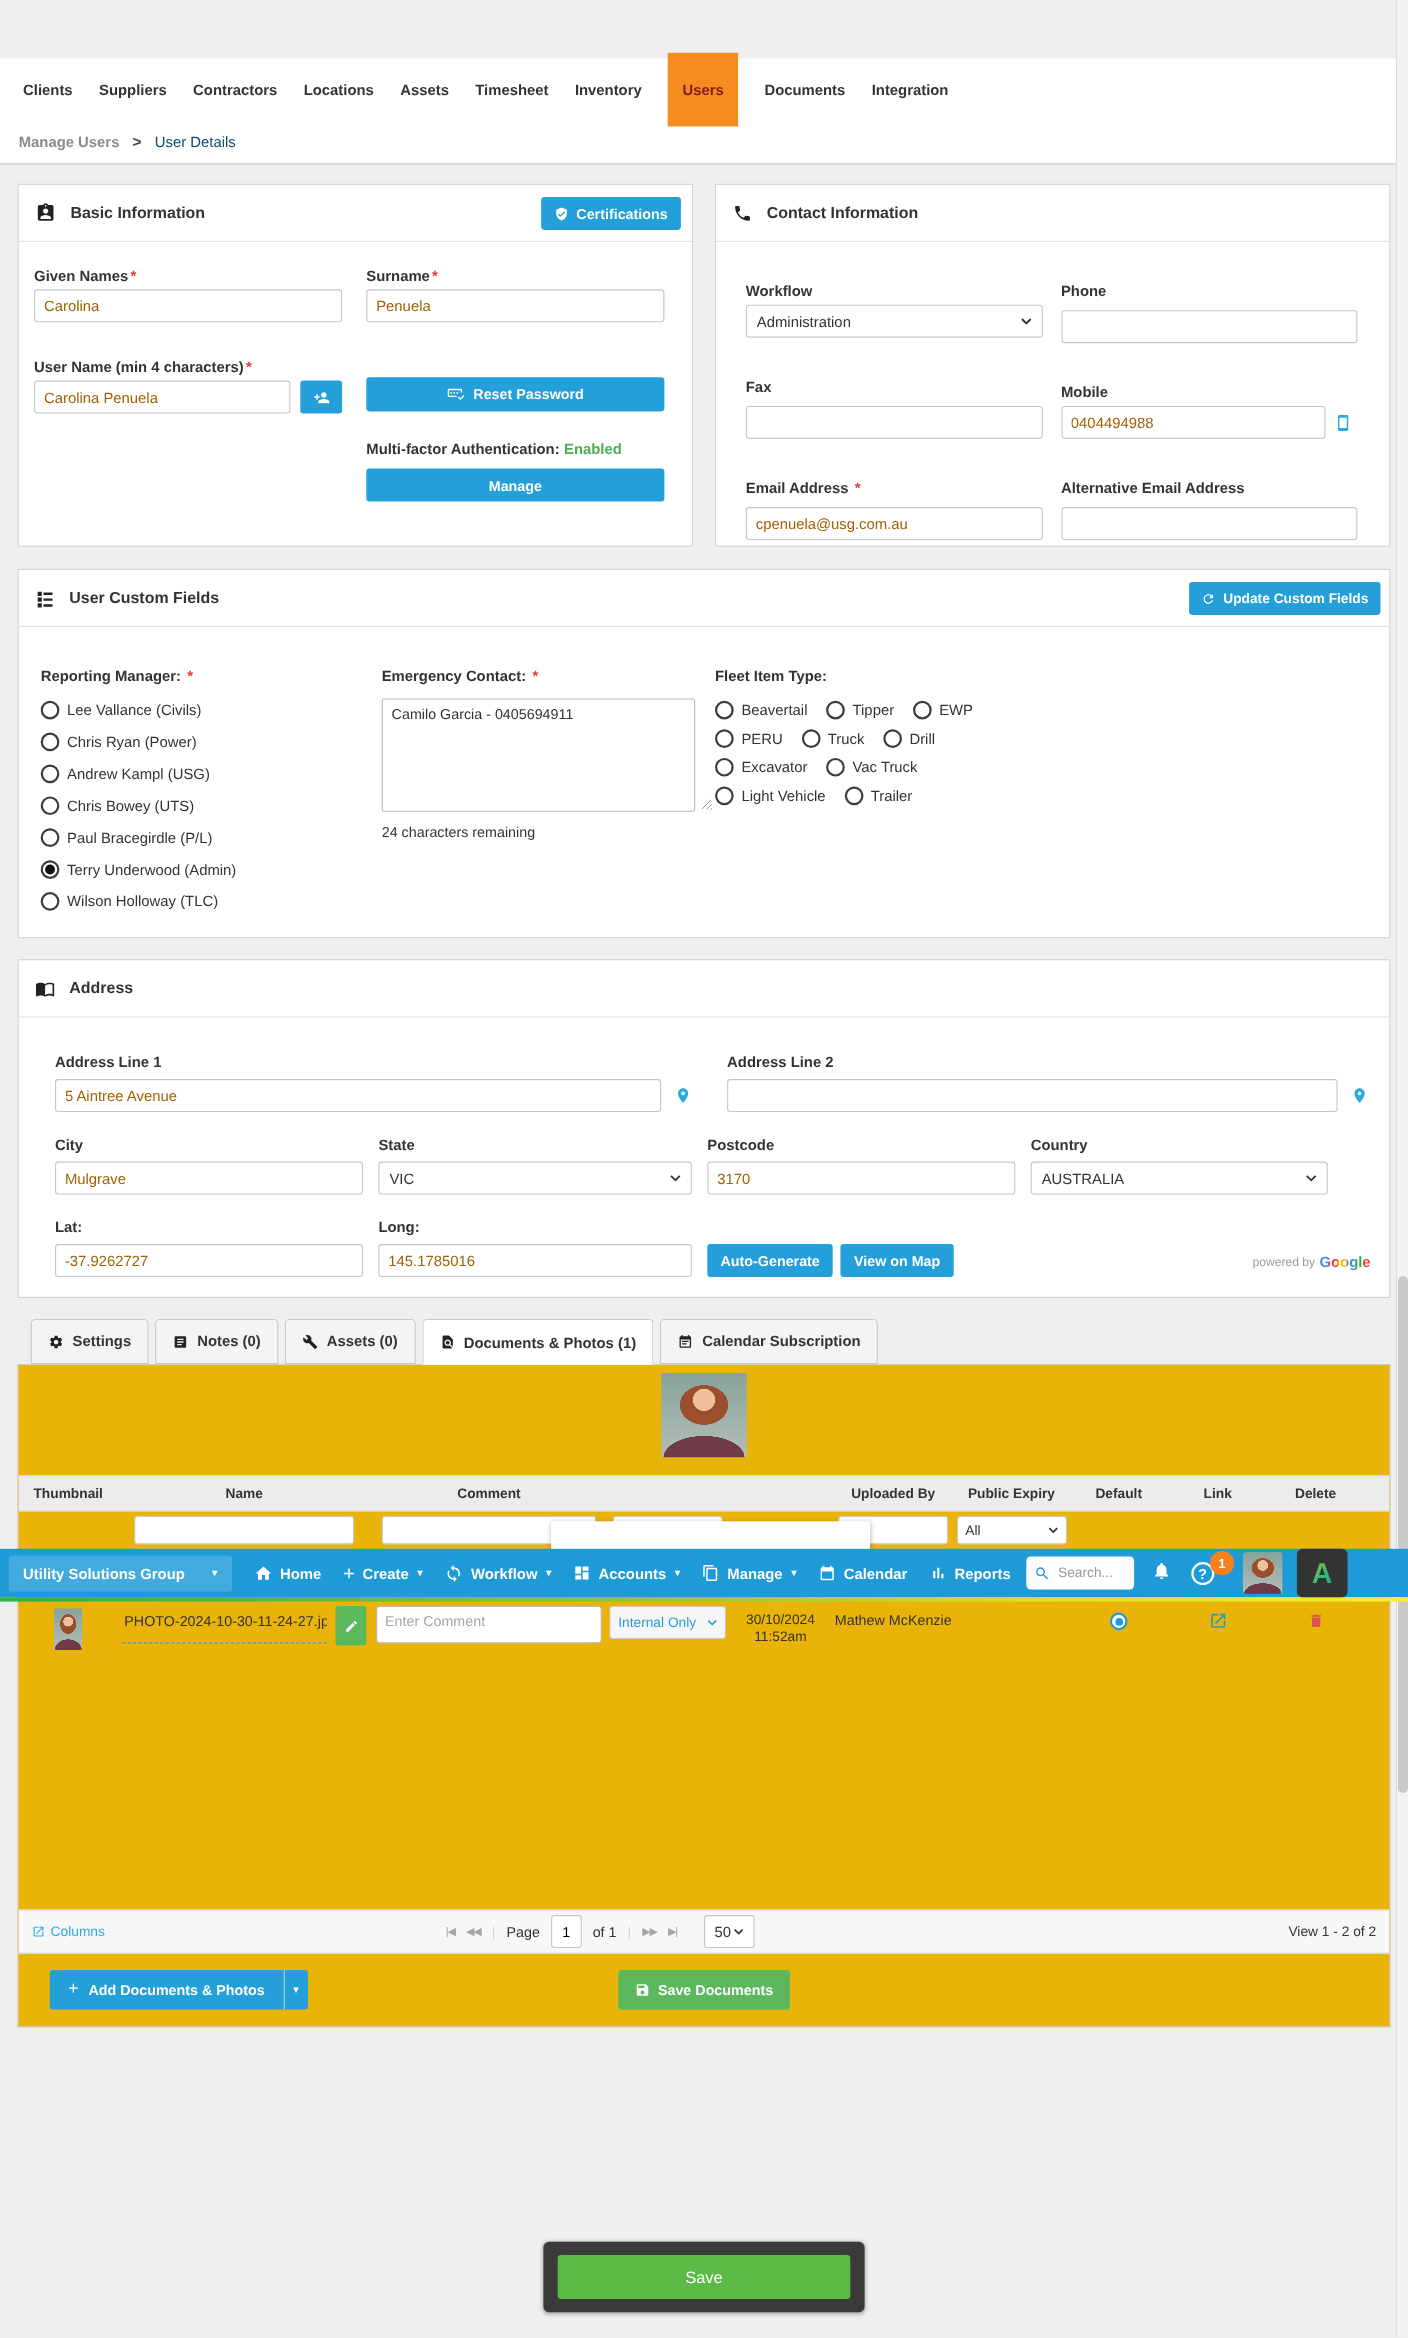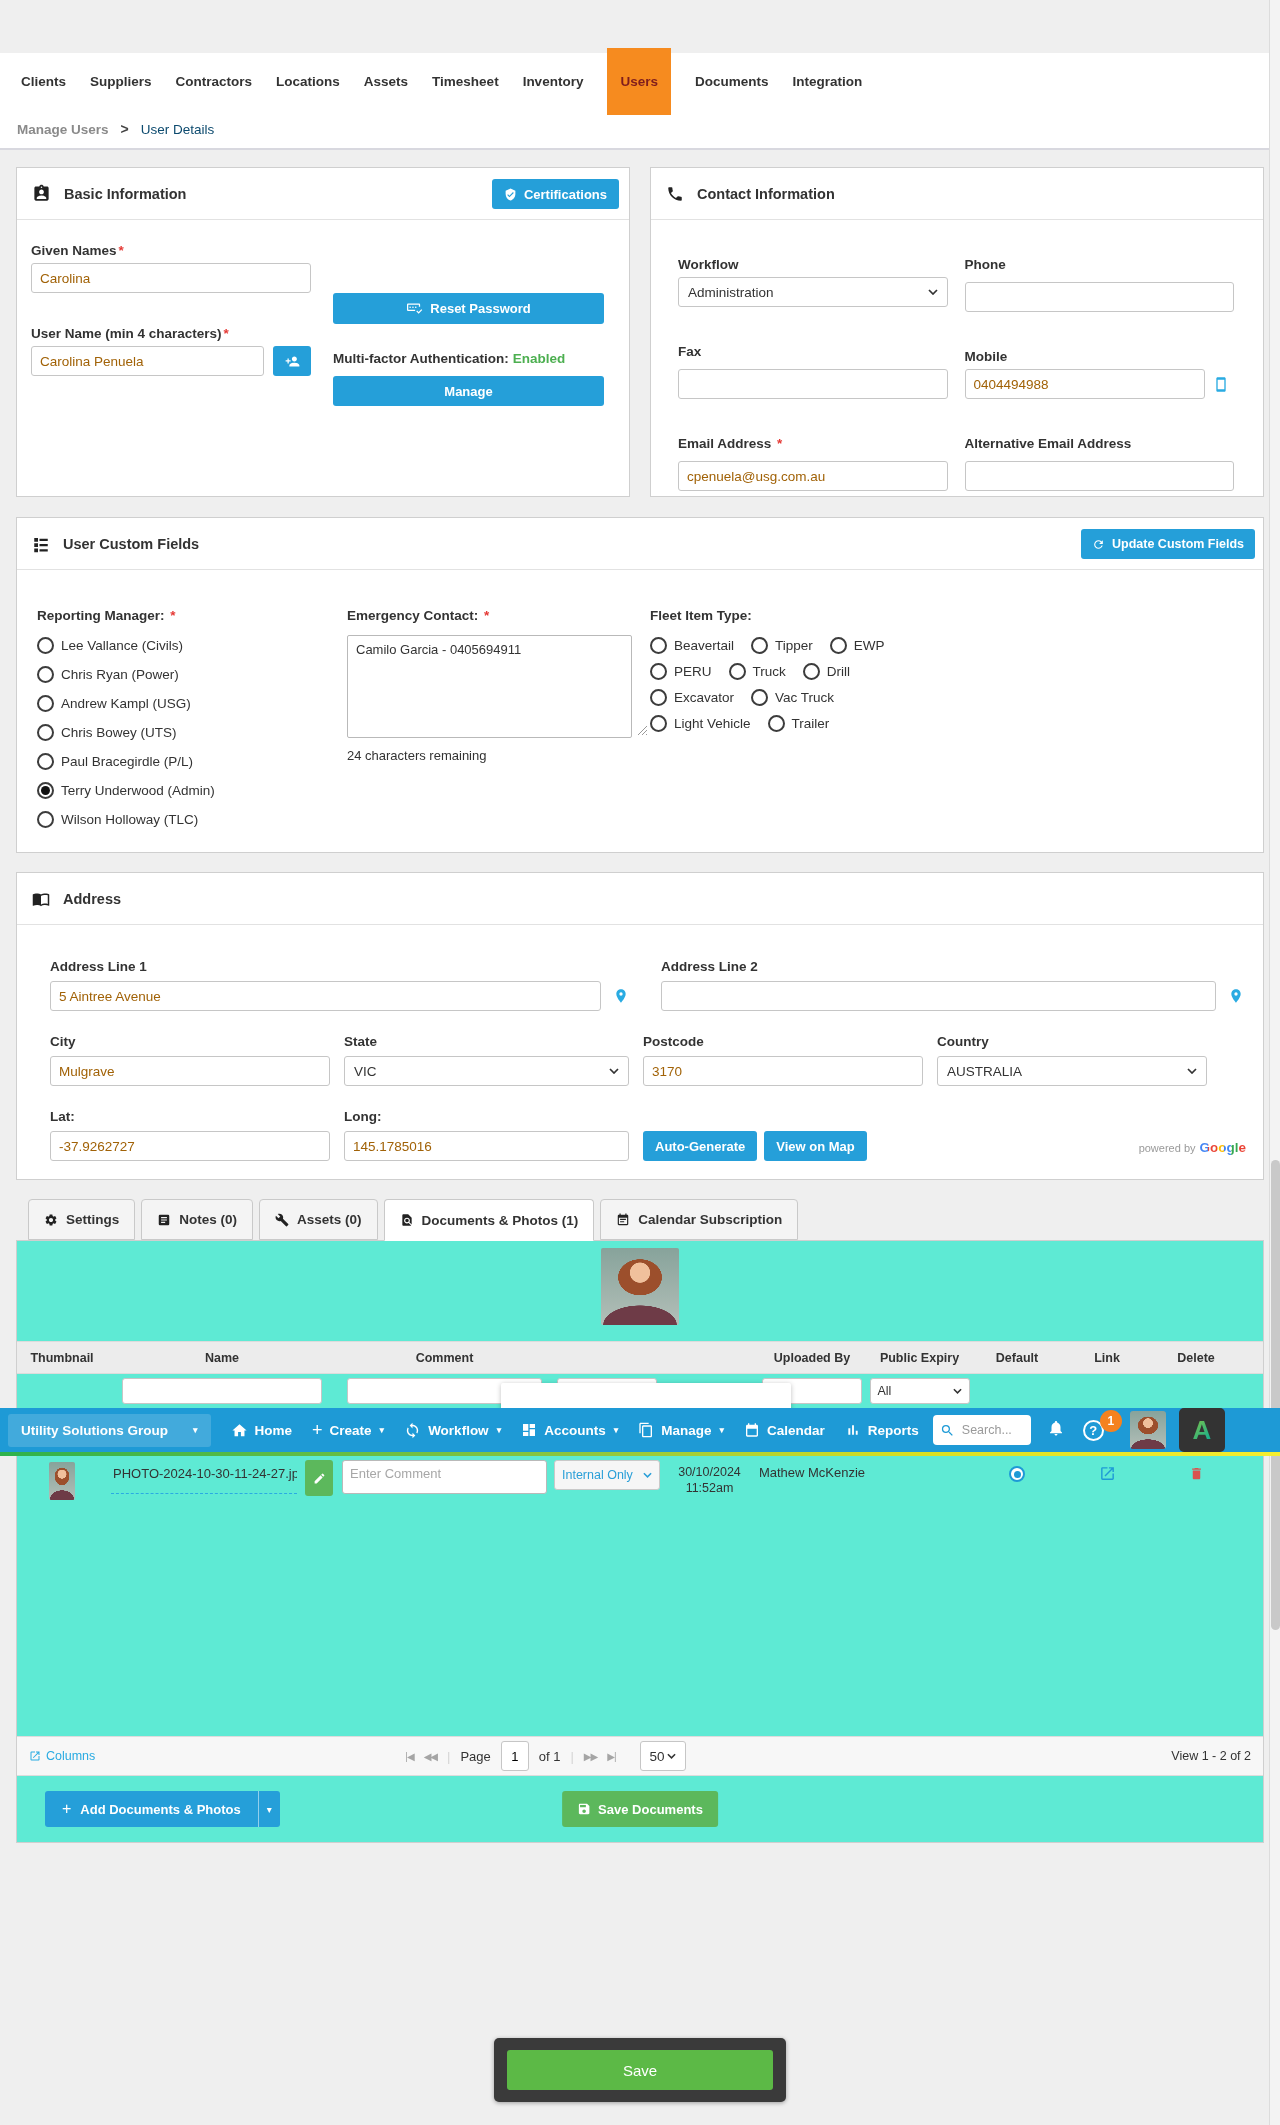--- a/index.html
+++ b/index.html
@@ -85,21 +85,21 @@
   .geo-btns .btn { height:30px; padding:0 12px; }
   .powered { margin-left:auto; display:flex; align-items:center; gap:4px; padding-bottom:6px; }
   .powered .pby { font-size:11px; color:#9a9a9a; }
   .google-word { font-size:13.5px; font-weight:bold; background:linear-gradient(90deg,#4285F4 0 18%,#EA4335 18% 36%,#FBBC05 36% 52%,#4285F4 52% 68%,#34A853 68% 84%,#EA4335 84% 100%); -webkit-background-clip:text; background-clip:text; color:transparent; }
 
   
   .docs-wrap { width:1248px; margin-top:13px; position:relative; }
   .tabs-row { display:flex; gap:6px; padding-left:12px; align-items:flex-end; height:47px; }
   .tab { height:41px; padding:0 15px; display:flex; gap:8px; align-items:center; background:#f4f4f4; border:1px solid #c9c9c9; border-radius:4px 4px 0 0; font-weight:bold; font-size:13.5px; cursor:pointer; position:relative; }
   .tab.active { background:#fff; border-bottom:1px solid #fff; margin-bottom:-1px; z-index:2; height:42px; }
-  .docs-body { background:#5eead4; border:1px solid #cfcfcf; height:603px; position:relative; }
+  .docs-body { background:#eab308; border:1px solid #cfcfcf; height:603px; position:relative; }
   .big-photo { width:78px; height:77px; margin:7px auto 0 auto; border-radius:2px; }
   .portrait { background:
       radial-gradient(circle at 50% 32%, #f0c09c 0 15%, rgba(240,192,156,0) 16%),
       radial-gradient(ellipse 48% 40% at 50% 38%, #9c4f2c 0 58%, rgba(156,79,44,0) 59%),
       radial-gradient(ellipse 78% 42% at 50% 100%, #6e3b47 0 60%, rgba(110,59,71,0) 61%),
       linear-gradient(180deg,#87a39b,#b3bfb8); }
   .tbl-head { display:flex; align-items:center; background:#ececec; border-top:1px solid #dcdcdc; border-bottom:1px solid #dcdcdc; height:33px; margin-top:16px; font-size:12.5px; font-weight:bold; }
   .tbl-head > div { text-align:center; }
   .c1{width:90px;} .c2{width:230px;} .c3{width:215px;} .c4{width:110px;} .c5{width:95px;} .c6{width:110px;} .c7{width:105px;} .c8{width:90px;} .c9{width:90px;} .c10{width:88px;}
   .tbl-filters { display:flex; align-items:center; height:30px; margin-top:0; padding-top:4px; }
@@ -219,20 +219,24 @@
                 <input class="tb" value="Carolina Penuela" style="">
                 <button class="btn sq-btn">
                   <svg width="15" height="15" viewBox="0 0 24 24" fill="#fff">
                       <path d="M15 12c2.2 0 4-1.8 4-4s-1.8-4-4-4-4 1.8-4 4 1.8 4 4 4zm-9-2V7H4v3H1v2h3v3h2v-3h3v-2H6zm9 4c-2.7 0-8 1.3-8 4v2h16v-2c0-2.7-5.3-4-8-4z"></path>
                     </svg>
                 </button>
               </div>
             </div>
           </div>
           <div class="bi-col2">
+            <div class="field">
+              <span class="lbl"><span>Surname</span><span class="req">*</span></span>
+              <input class="tb" value="Penuela" style="">
+            </div>
             <button class="btn reset-btn">
               <svg width="17" height="15" viewBox="0 0 24 24" fill="#fff">
                   <path d="M2 6h17v3.2h2V6c0-1.1-.9-2-2-2H2C.9 4 0 4.9 0 6v8c0 1.1.9 2 2 2h11v-2H2V6z"></path>
                   <circle cx="5" cy="10" r="1.3"></circle>
                   <circle cx="9.5" cy="10" r="1.3"></circle>
                   <circle cx="14" cy="10" r="1.3"></circle>
                   <path d="M16.2 15.1l2.4 2.4 4.4-4.4 1.4 1.4-5.8 5.8-3.8-3.8z"></path>
                 </svg>
               <span>Reset Password</span>
             </button>

